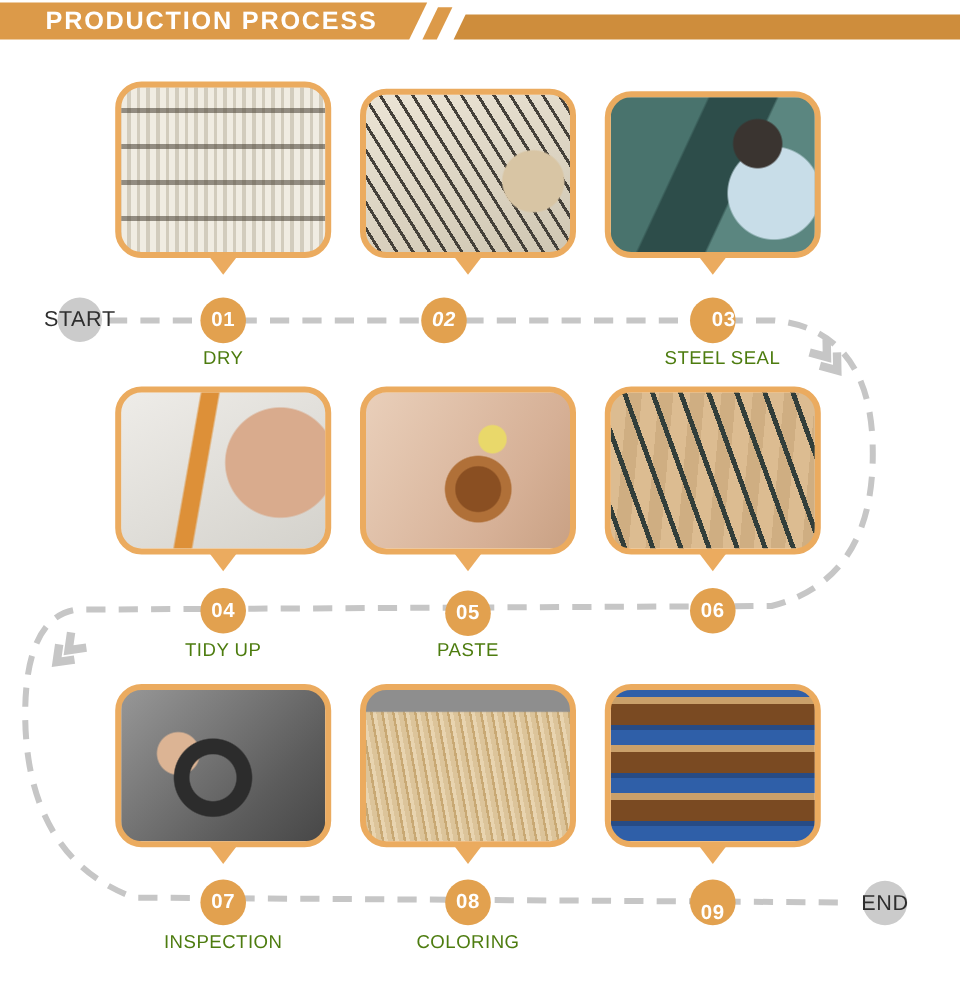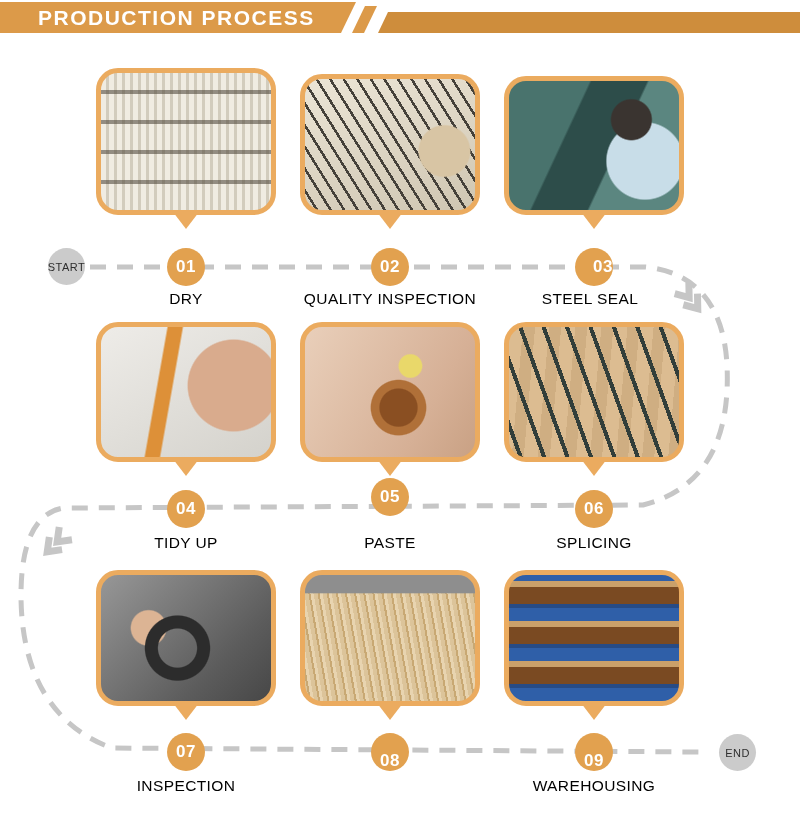--- a/index.html
+++ b/index.html
@@ -47,25 +47,25 @@
       linear-gradient(135deg,#979797,#5c5c5c 70%,#474747);}
   .p8{background:
       linear-gradient(180deg,#8e8e8e 0 14%, rgba(142,142,142,0) 15%),
       repeating-linear-gradient(80deg,#dcc49a 0 4px,#c8a873 4px 6px,#e8d4b0 6px 9px);}
   .p9{background:
       repeating-linear-gradient(0deg,#2f5fa8 0 13px,#274b85 13px 17px,#7a4a22 17px 34px,#caa06a 34px 40px);}
   
   .badge{position:absolute;width:38px;height:38px;border-radius:50%;background:#e2a14f;
          z-index:3;display:flex;align-items:center;justify-content:center;}
   .badge span{color:#ffffff;font-size:17px;font-weight:bold;letter-spacing:.5px;}
-  .step-label{position:absolute;width:220px;text-align:center;color:#000000;
+  .step-label{position:absolute;width:220px;text-align:center;color:#4d7c0f;
               font-size:15.5px;letter-spacing:.4px;z-index:3;}
   .endpoint{position:absolute;width:37px;height:37px;border-radius:50%;background:#cbcbcb;
             z-index:2;display:flex;align-items:center;justify-content:center;}
-  .endpoint span{color:#2e2e2e;font-size:11px;letter-spacing:.5px;}
+  .endpoint span{color:#2e2e2e;font-size:18px;letter-spacing:.5px;}
   #start-node span{position:relative;left:0;}
 </style>
 </head>
 <body>
 
 <div id="stage">
 
   <svg id="header-svg" width="800" height="42" viewBox="0 0 800 42">
     <polygon points="0,2 356,2 341,33 0,33" fill="#dc9a49"></polygon>
     <polygon points="365,6 377,6 364,33 352,33" fill="#dc9a49"></polygon>
@@ -124,48 +124,46 @@
   <div class="endpoint" id="start-node" style="left:48px;top:248px;">
     <span>START</span>
   </div>
   <div class="endpoint" style="left:719px;top:734px;">
     <span>END</span>
   </div>
 
   <div class="badge" style="left:167px;top:248px;text-align:center;">
     <span>01</span>
   </div>
-  <div class="badge" style="left:371px;top:248px;">
+  <div class="badge" style="left:351px;top:248px;font-style:italic;">
     <span>02</span>
   </div>
   <div class="badge" style="left:575px;top:248px;justify-content:flex-end;">
     <span>03</span>
   </div>
   <div class="step-label" style="left:76px;top:290px;">DRY</div>
-  <div class="step-label" style="left:280px;top:290px;">QUALITY INSPECTION</div>
-  <div class="step-label" style="left:480px;top:290px;">STEEL SEAL</div>
+  <div class="step-label" style="left:492px;top:290px;">STEEL SEAL</div>
 
   <div class="badge" style="left:167px;top:490px;">
     <span>04</span>
   </div>
-  <div class="badge" style="left:371px;top:478px;">
+  <div class="badge" style="left:371px;top:492px;">
     <span>05</span>
   </div>
   <div class="badge" style="left:575px;top:490px;">
     <span>06</span>
   </div>
   <div class="step-label" style="left:280px;top:534px;">PASTE</div>
   <div class="step-label" style="left:76px;top:534px;">TIDY UP</div>
-  <div class="step-label" style="left:484px;top:534px;">SPLICING</div>
 
   <div class="badge" style="left:167px;top:733px;">
     <span>07</span>
   </div>
-  <div class="badge" style="left:371px;top:733px;align-items:flex-end;">
+  <div class="badge" style="left:371px;top:733px;">
     <span>08</span>
   </div>
   <div class="badge" style="left:575px;top:733px;align-items:flex-end;">
     <span>09</span>
   </div>
   <div class="step-label" style="left:76px;top:777px;">INSPECTION</div>
-  <div class="step-label" style="left:484px;top:777px;">WAREHOUSING</div>
+  <div class="step-label" style="left:280px;top:777px;">COLORING</div>
 
 </div>
 
 </body></html>

